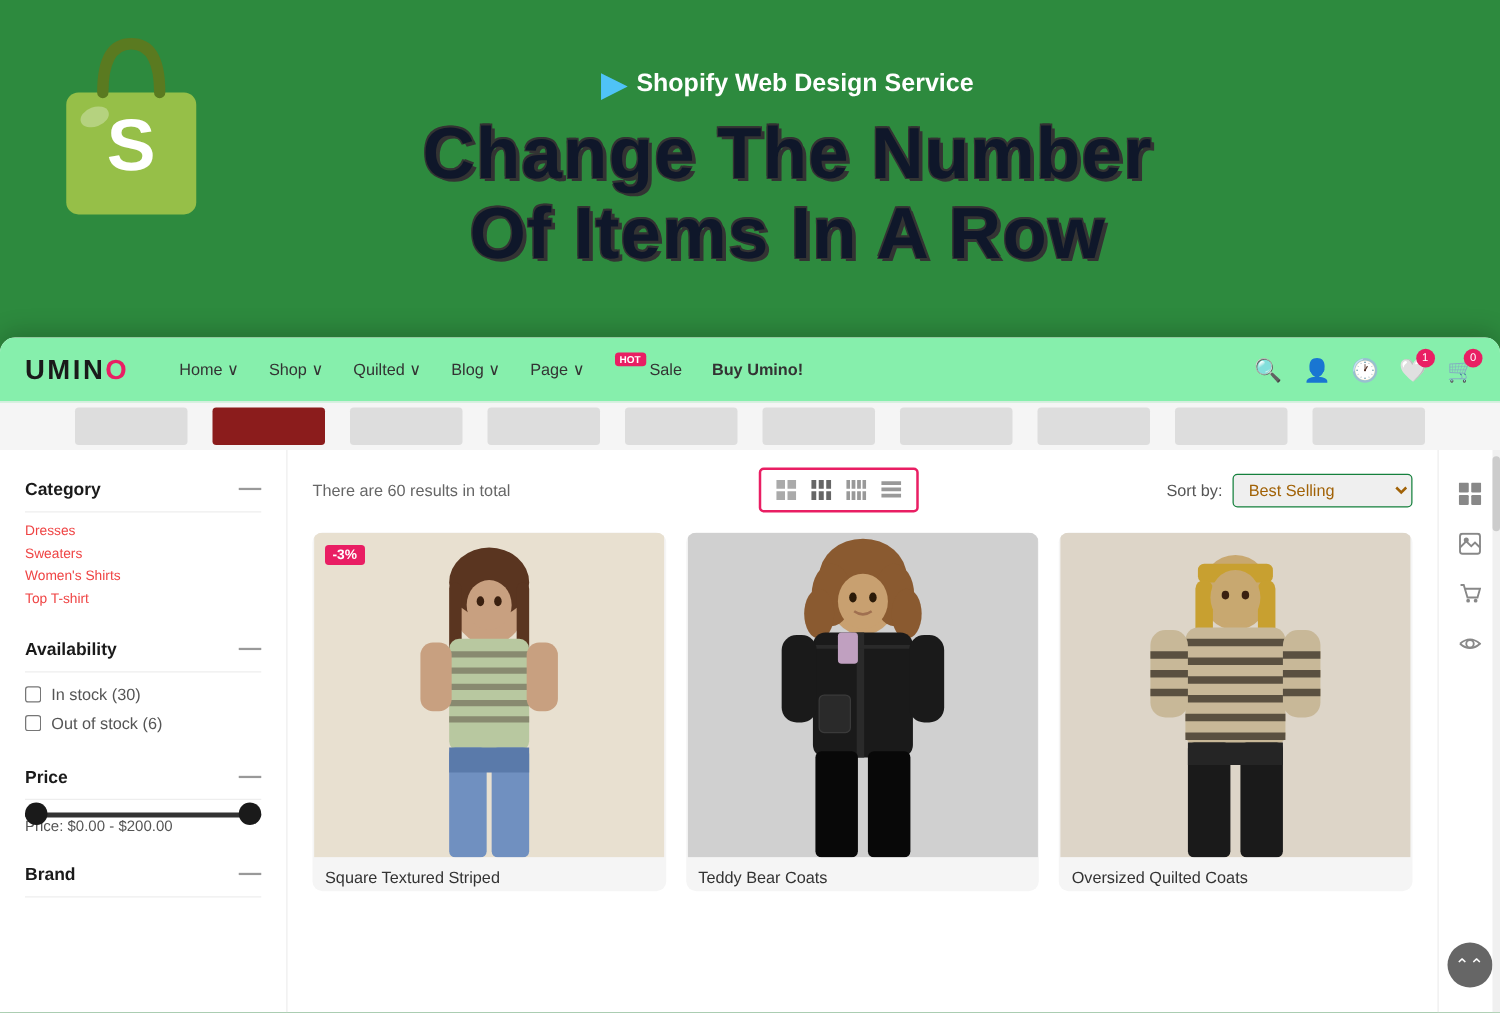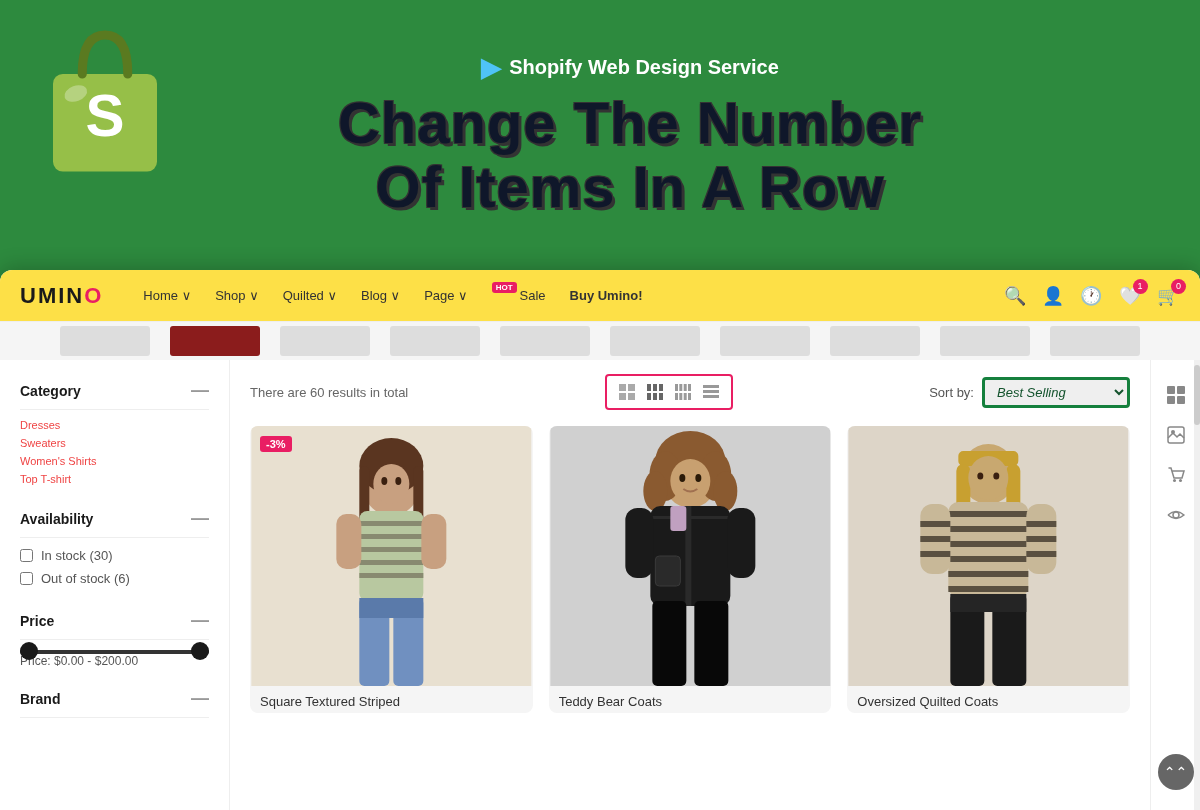--- a/index.html
+++ b/index.html
@@ -64,21 +64,21 @@
       box-shadow: 0 -4px 20px rgba(0,0,0,0.2);
     }
 
     
     .navbar {
       height: 52px;
       border-bottom: 1px solid #eee;
       display: flex;
       align-items: center;
       padding: 0 20px;
-      background: #fde047;
+      background: #86efac;
       position: relative;
     }
     .nav-logo {
       font-size: 22px;
       font-weight: 900;
       letter-spacing: 2px;
       color: #1a1a1a;
       margin-right: 40px;
     }
     .nav-logo span { color: #e91e63; }
@@ -267,26 +267,25 @@
     }
     .sort-area {
       display: flex;
       align-items: center;
       gap: 8px;
       font-size: 13px;
       color: #555;
     }
     .sort-select {
       font-size: 13px;
-      border: 3px solid #15803d;
+      border: 1px solid #15803d;
       padding: 4px 8px;
       border-radius: 4px;
-      color: #14532d;
-      cursor: pointer;
-      font-style: italic;
+      color: #a16207;
+      cursor: pointer;
     }
 
     
     .product-grid {
       display: grid;
       grid-template-columns: repeat(3, 1fr);
       gap: 16px;
     }
     .product-card {
       background: #f5f5f5;

